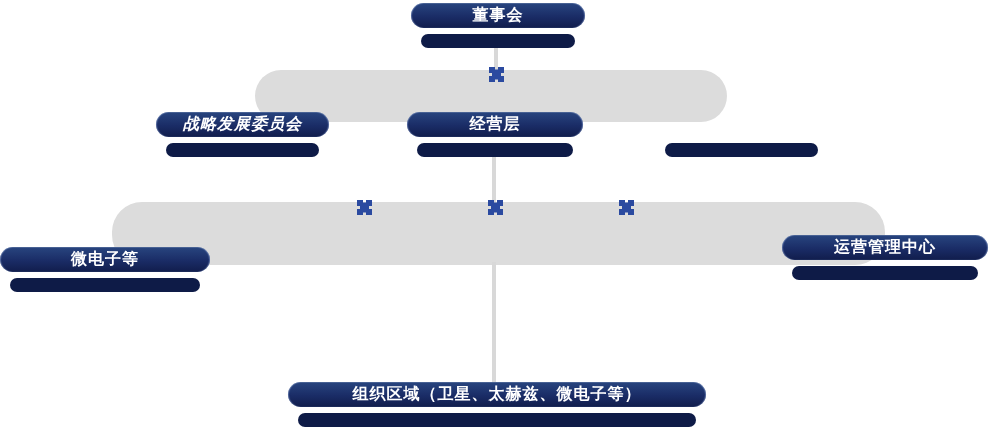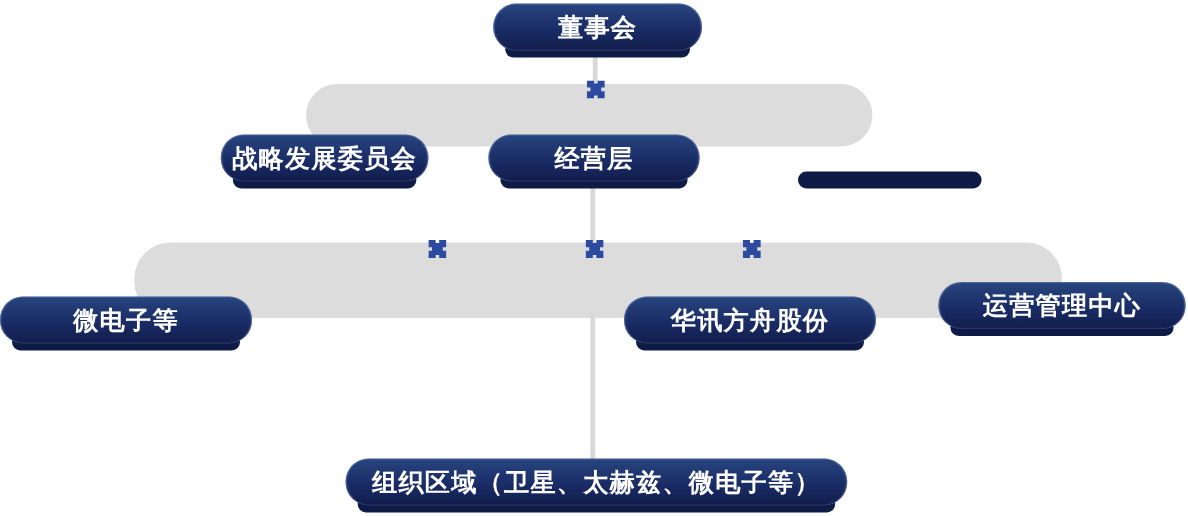--- a/index.html
+++ b/index.html
@@ -47,38 +47,38 @@
   }
   .node .base{
     position:absolute;
     left:10px;right:10px;top:31px;height:14px;
     background:#0e1b47;
     border-radius:8px;
     z-index:0;
   }
   .node .pill{
     position:absolute;
-    left:0;right:0;top:0;height:39px;
+    left:0;right:0;top:0;height:25px;
     border-radius:19px;
     background:linear-gradient(180deg,#28457f 0%,#1a2c66 55%,#111d4c 100%);
     box-shadow:inset 1px 0 1px rgba(150,175,225,.45),
                inset -1px 0 1px rgba(150,175,225,.45),
                inset 0 1px 0 rgba(255,255,255,.12);
     color:#ffffff;
-    font-size:21px;
+    font-size:16px;
     font-weight:bold;
     letter-spacing:1px;
     display:flex;
     align-items:center;
     justify-content:center;
     z-index:1;
     white-space:nowrap;
   }
   .n-board {left:411px;top:3px;  width:174px;}
-  .n-cmte  {left:184px;top:112px;width:173px;}
+  .n-cmte  {left:156px;top:112px;width:173px;font-style:italic;}
   .n-mgmt  {left:407px;top:112px;width:176px;}
   .n-audit {left:655px;top:112px;width:173px;}
   .n-plat  {left:0px;  top:247px;width:210px;}
   .n-invest{left:258px;top:247px;width:210px;}
   .n-huaxun{left:520px;top:247px;width:210px;}
   .n-ops   {left:782px;top:235px;width:206px;}
   .n-region{left:288px;top:382px;width:418px;text-align:center;}
 </style>
 </head>
 <body>
@@ -110,24 +110,20 @@
   <div class="node n-audit">
     <div class="base"></div>
   </div>
 
   <div class="node n-plat">
     <div class="base"></div>
     <div class="pill">微电子等</div>
   </div>
 
 
-  <div class="node n-huaxun">
-    <div class="base"></div>
-    <div class="pill">华讯方舟股份</div>
-  </div>
 
   <div class="node n-ops">
     <div class="base"></div>
     <div class="pill">运营管理中心</div>
   </div>
 
   <div class="node n-region">
     <div class="base"></div>
     <div class="pill">组织区域（卫星、太赫兹、微电子等）</div>
   </div>

